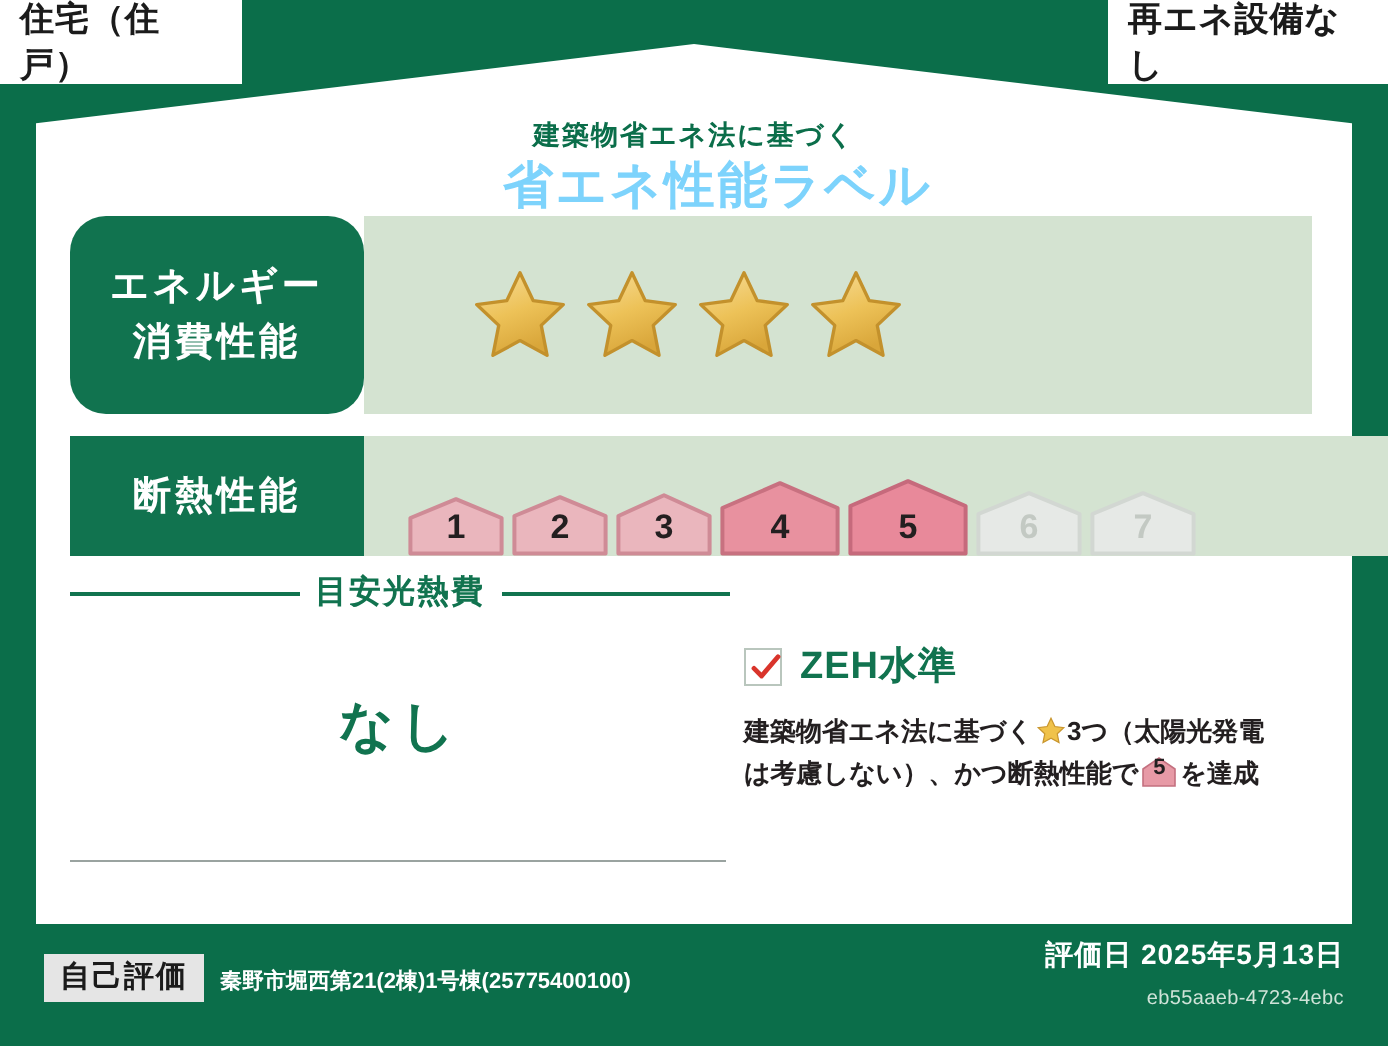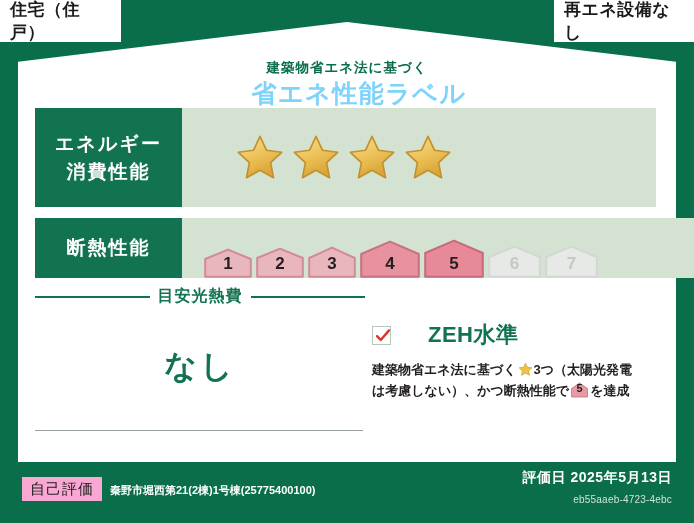--- a/index.html
+++ b/index.html
@@ -50,21 +50,21 @@
 
   
   .perf-row{position:absolute;left:35px;display:flex;align-items:stretch;}
   #row-energy{top:108px;width:621px;height:99px;}
   #row-insul{top:218px;width:679px;height:60px;}
   .perf-key{
     background:#11734f;color:#ffffff;font-weight:bold;
     display:flex;flex-direction:column;align-items:center;justify-content:center;
     width:147px;flex:0 0 147px;letter-spacing:2px;
   }
-  #row-energy .perf-key{font-size:19px;line-height:1.45;}
+  #row-energy .perf-key{font-size:19px;line-height:1.45;border-radius:18px;}
   #row-insul .perf-key{font-size:19px;}
   .perf-val{
     flex:1 1 auto;background:#d4e3d1;display:flex;align-items:center;
   }
   #stars-wrap{display:flex;gap:4px;padding-left:52px;align-items:center;}
   .star{width:52px;height:50px;display:block;}
 
   
   #grades{display:flex;align-items:flex-end;gap:4px;padding-left:22px;height:100%;}
   .grade{
@@ -77,53 +77,53 @@
     font-size:17px;font-weight:bold;color:#231f20;
   }
   .grade.off span{color:#c3c9c3;}
 
   
   #cost-block{position:absolute;left:35px;top:286px;width:330px;}
   #cost-head{display:flex;align-items:center;gap:8px;}
   #cost-head .rule{flex:1 1 auto;height:2px;background:#11734f;}
   #cost-title{font-size:16px;font-weight:bold;color:#11734f;letter-spacing:1px;white-space:nowrap;}
   #cost-value{
-    margin-top:38px;text-align:center;font-size:32px;font-weight:bold;color:#11734f;
+    margin-top:38px;text-align:center;font-size:27px;font-weight:bold;color:#11734f;
     letter-spacing:3px;
   }
   #cost-rule-bottom{
     position:absolute;left:35px;top:430px;width:328px;height:1px;background:#9aa3a0;
   }
 
   
   #zeh-block{position:absolute;left:372px;top:320px;width:288px;}
   #zeh-head{display:flex;align-items:center;gap:9px;}
   #zeh-check{
     width:19px;height:19px;box-sizing:border-box;border:1px solid #b9c6bd;background:#fff;
     position:relative;flex:0 0 19px;
   }
   #zeh-check svg{position:absolute;left:2px;top:1px;}
-  #zeh-title{font-size:22px;font-weight:bold;color:#11734f;letter-spacing:.5px;margin-left:28px;}
+  #zeh-title{font-size:19px;font-weight:bold;color:#11734f;letter-spacing:.5px;}
   #zeh-desc{
     margin-top:9px;font-size:13px;line-height:1.62;color:#231f20;font-weight:bold;
     letter-spacing:0px;
   }
   .inline-star{display:inline-block;vertical-align:-3px;width:15px;height:15px;margin:0 1px;}
   .inline-grade{
     display:inline-block;vertical-align:-3px;width:17px;height:16px;position:relative;margin:0 2px;
   }
   .inline-grade span{
     position:absolute;left:0;right:0;bottom:0px;text-align:center;
     font-size:11px;font-weight:bold;color:#231f20;
   }
 
   
   #self-eval-badge{
-    position:absolute;left:22px;bottom:22px;background:#f9a8d4;color:#1b1b1b;
-    font-size:15px;font-weight:normal;letter-spacing:1px;padding:4px 8px;line-height:1.1;
+    position:absolute;left:22px;bottom:22px;background:#e5e5e5;color:#1b1b1b;
+    font-size:15px;font-weight:bold;letter-spacing:1px;padding:4px 8px;line-height:1.1;
   }
   #building-name{
     position:absolute;left:110px;bottom:25px;color:#ffffff;font-size:11px;font-weight:bold;
     letter-spacing:0px;
   }
   #eval-date{
     position:absolute;right:22px;bottom:36px;color:#ffffff;font-size:14px;font-weight:bold;
     letter-spacing:.5px;
   }
   #eval-id{

